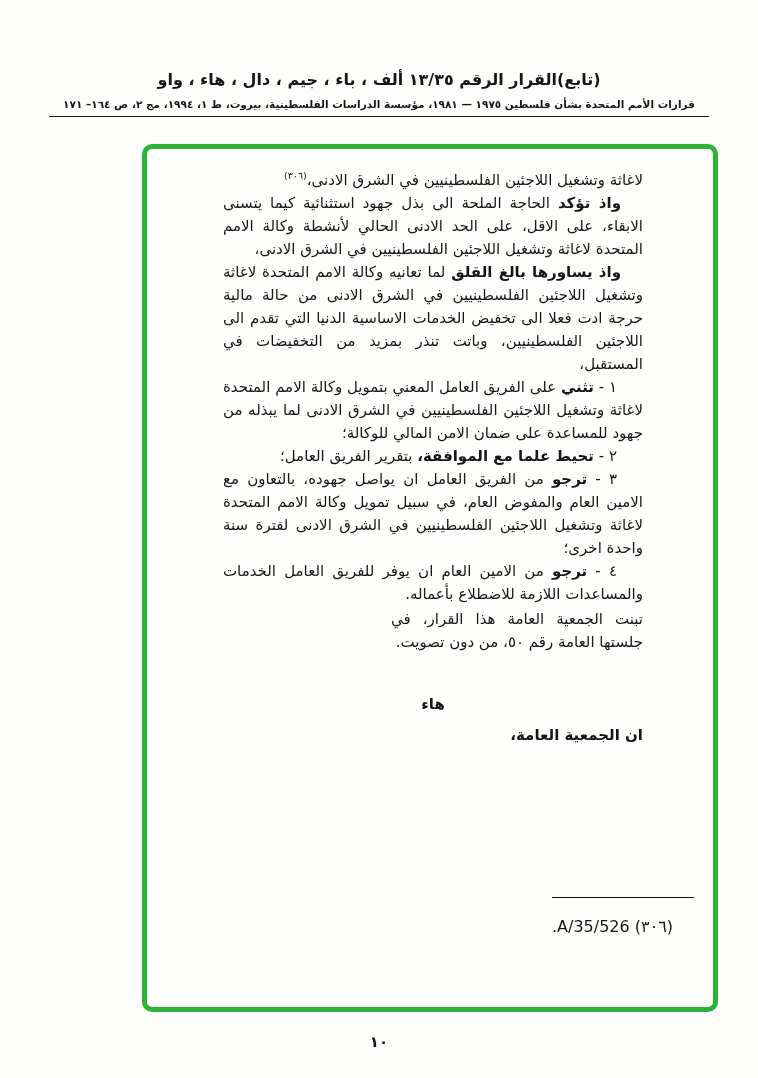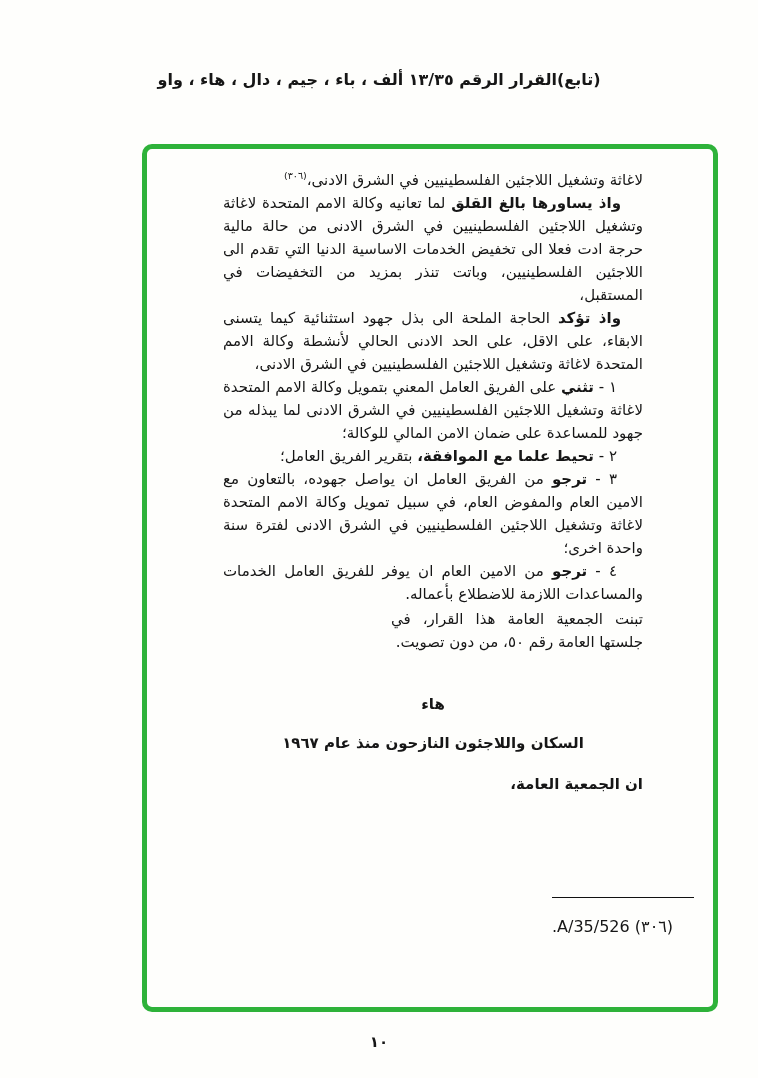--- a/index.html
+++ b/index.html
@@ -71,34 +71,34 @@
     font-weight: 700; font-size: 15px;
   }
 </style>
 </head>
 <body>
 
 <div class="page">
 
   <header class="header">
     <div class="header-title">(تابع)القرار الرقم ١٣/٣٥ ألف ، باء ، جيم ، دال ، هاء ، واو</div>
+    <div class="header-source">قرارات الأمم المتحدة بشأن فلسطين ١٩٧٥ — ١٩٨١، مؤسسة الدراسات الفلسطينية، بيروت، ط ١، ١٩٩٤، مج ٢، ص ١٦٤– ١٧١</div>
   </header>
 
   <div class="frame">
     <div class="text-area" id="paragraphs">
         <p class="para p-plain"><span>لاغاثة وتشغيل اللاجئين الفلسطينيين في الشرق الادنى،</span><sup class="sup">(٣٠٦)</sup></p>
+        <p class="para p-indent"><b>واذ تؤكد</b><span> الحاجة الملحة الى بذل جهود استثنائية كيما يتسنى الابقاء، على الاقل، على الحد الادنى الحالي لأنشطة وكالة الامم المتحدة لاغاثة وتشغيل اللاجئين الفلسطينيين في الشرق الادنى،</span></p>
         <p class="para p-indent"><b>واذ يساورها بالغ القلق</b><span> لما تعانيه وكالة الامم المتحدة لاغاثة وتشغيل اللاجئين الفلسطينيين في الشرق الادنى من حالة مالية حرجة ادت فعلا الى تخفيض الخدمات الاساسية الدنيا التي تقدم الى اللاجئين الفلسطينيين، وباتت تنذر بمزيد من التخفيضات في المستقبل،</span></p>
-        <p class="para p-indent"><b>واذ تؤكد</b><span> الحاجة الملحة الى بذل جهود استثنائية كيما يتسنى الابقاء، على الاقل، على الحد الادنى الحالي لأنشطة وكالة الامم المتحدة لاغاثة وتشغيل اللاجئين الفلسطينيين في الشرق الادنى،</span></p>
         <p class="para p-numbered"><span>١ - </span><b>تثني</b><span> على الفريق العامل المعني بتمويل وكالة الامم المتحدة لاغاثة وتشغيل اللاجئين الفلسطينيين في الشرق الادنى لما يبذله من جهود للمساعدة على ضمان الامن المالي للوكالة؛</span></p>
         <p class="para p-numbered"><span>٢ - </span><b>تحيط علما مع الموافقة،</b><span> بتقرير الفريق العامل؛</span></p>
         <p class="para p-numbered"><span>٣ - </span><b>ترجو</b><span> من الفريق العامل ان يواصل جهوده، بالتعاون مع الامين العام والمفوض العام، في سبيل تمويل وكالة الامم المتحدة لاغاثة وتشغيل اللاجئين الفلسطينيين في الشرق الادنى لفترة سنة واحدة اخرى؛</span></p>
         <p class="para p-numbered"><span>٤ - </span><b>ترجو</b><span> من الامين العام ان يوفر للفريق العامل الخدمات والمساعدات اللازمة للاضطلاع بأعماله.</span></p>
         <p class="para p-adoption"><span>تبنت الجمعية العامة هذا القرار، في جلستها العامة رقم ٥٠، من دون تصويت.</span></p>
         <p class="para p-section-letter"><b>هاء</b></p>
-        <p class="para p-section-title"><b>السكان واللاجئون النازحون منذ عام ١٩٦٧</b></p>
         <p class="para p-lead"><b>ان الجمعية العامة،</b></p>
       </div>
 
     <div class="footnote-block">
       <div class="fn-rule"></div>
       <div class="fn-text">(٣٠٦) A/35/526.</div>
     </div>
   </div>
 
   <div class="page-number">١٠</div>

